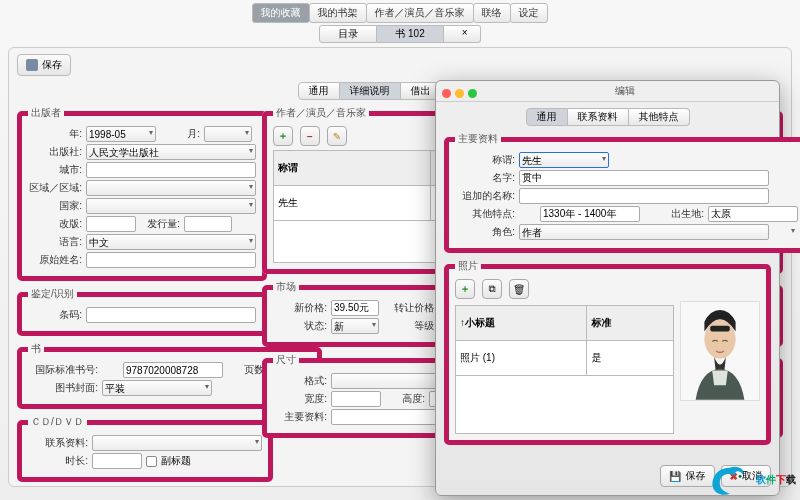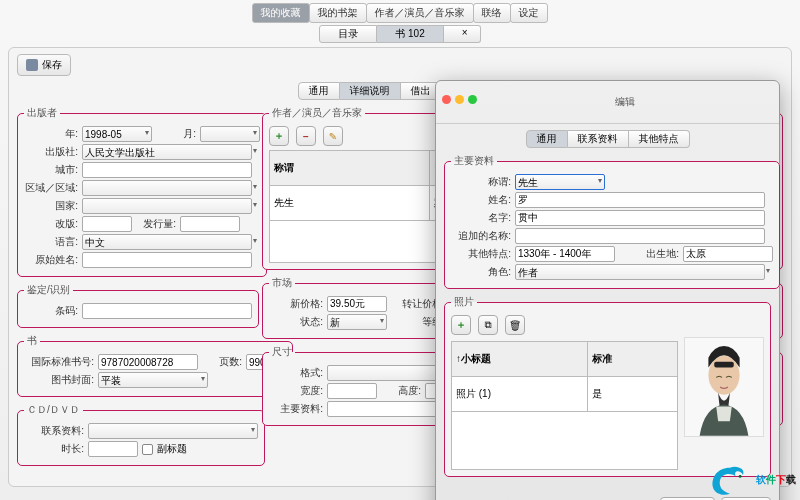--- a/index.html
+++ b/index.html
@@ -18,42 +18,42 @@
   .savebtn{ display:inline-flex; align-items:center; gap:4px; border:1px solid #bbb; border-radius:4px; padding:3px 8px; background:linear-gradient(#fafafa,#e6e6e6);}
   .savebtn .disk{ width:12px;height:12px;background:#7a8aa0;border-radius:2px;position:relative;}
   .midtabs{ display:flex; justify-content:center; gap:0;}
   .midtabs .mt{ border:1px solid #bbb; padding:1px 10px; background:linear-gradient(#fff,#e8e8e8); border-left:none;}
   .midtabs .mt:first-child{border-left:1px solid #bbb; border-radius:4px 0 0 4px;}
   .midtabs .mt:last-child{border-radius:0 4px 4px 0;}
   .midtabs .mt.sel{ background:#cfd4da;}
   .cols{ display:flex; gap:10px; margin-top:6px;}
   .leftcol{ width:235px;}
   .rightcol{ flex:1;}
-  fieldset{ border:1px solid #be185d; border-radius:5px; margin:0 0 6px; padding:4px 6px 6px; background:#f4f4f4;}
+  fieldset{ border:5px solid #be185d; border-radius:5px; margin:0 0 6px; padding:4px 6px 6px; background:#f4f4f4;}
   legend{ padding:0 3px; color:#555;}
   .row{ display:flex; align-items:center; margin:2px 0; gap:4px;}
   .lbl{ width:54px; text-align:right; color:#333;}
   .lbl.sm{ width:40px;}
   input[type=text], select{ height:16px; border:1px solid #aaa; border-radius:2px; background:#fff; padding:0 2px; font-size:10px;}
   select{ background:linear-gradient(#fdfdfd,#ececec); appearance:none; padding-right:12px; position:relative;}
   .sel-wrap{ position:relative; display:inline-block;}
   .sel-wrap:after{ content:"▾"; position:absolute; right:3px; top:2px; font-size:8px; color:#666; pointer-events:none;}
-  .w40{width:40px;} .w50{width:50px;} .w60{width:60px;} .w70{width:70px;} .w90{width:90px;} .w100{width:100px;} .w110{width:110px;} .w170{width:170px;} .wfill{flex:1;}
+  .w40{width:40px;} .w50{width:50px;} .w60{width:48px;} .w70{width:70px;} .w90{width:90px;} .w100{width:100px;margin-left:21px;} .w110{width:110px;} .w170{width:170px;} .wfill{flex:1;}
   .iconbtn{ width:20px; height:20px; border:1px solid #aaa; border-radius:4px; background:linear-gradient(#fcfcfc,#e6e6e6); display:inline-flex; align-items:center; justify-content:center; margin-right:3px;}
   .plus{ color:#2a8a2a; font-weight:bold;}
   .minus{ color:#aa3030; font-weight:bold;}
   .editico{ color:#c08a20;}
   table.list{ width:100%; border-collapse:collapse; margin-top:4px;}
   table.list th, table.list td{ border:1px solid #bbb; padding:10px 4px; background:#fff; text-align:left;}
   table.list th{ background:#eee;}
   .checkbox{ width:11px; height:11px; border:1px solid #888; background:#fff; display:inline-block; border-radius:2px; vertical-align:middle;}
 
   
   .modal{ position:absolute; top:80px; left:435px; width:345px; background:linear-gradient(#efefef,#e6e6e6); border:1px solid #999; border-radius:6px; box-shadow:0 6px 24px rgba(0,0,0,.35);}
-  .modal .titlebar{ display:flex; align-items:flex-start; padding:14px 6px; border-bottom:1px solid #ccc;}
+  .modal .titlebar{ display:flex; align-items:flex-end; padding:3px 6px; border-bottom:1px solid #ccc;}
   .trafficlights{ display:flex; gap:4px;}
   .tl{ width:9px; height:9px; border-radius:50%;}
   .tl.r{background:#ff5f57;} .tl.y{background:#febc2e;} .tl.g{background:#28c840;}
   .modal .title{ flex:1; text-align:center; color:#555;}
   .modal .body{ padding:6px 8px 8px;}
   .modaltabs{ display:flex; justify-content:center; gap:0; margin-bottom:6px;}
   .modaltabs .mmt{ border:1px solid #bbb; padding:1px 10px; background:linear-gradient(#fff,#e8e8e8); border-left:none;}
   .modaltabs .mmt:first-child{border-left:1px solid #bbb; border-radius:4px 0 0 4px;}
   .modaltabs .mmt:last-child{border-radius:0 4px 4px 0;}
   .modaltabs .mmt.sel{ background:#cfd4da;}
@@ -270,24 +270,20 @@
       <div class="mmt">联系资料</div>
       <div class="mmt">其他特点</div>
     </div>
     <fieldset>
       <legend>主要资料</legend>
       <div class="row">
           <span class="lbl">称谓:</span>
           <span class="sel-wrap"><select class="w90" style="border:1px solid #2a6fd6"><option>先生</option></select></span>
         </div>
       <div class="row">
-          <span class="lbl">姓名:</span>
-          <input type="text" style="width: 250px;" value="罗">
-        </div>
-      <div class="row">
           <span class="lbl">名字:</span>
           <input type="text" style="width: 250px;" value="贯中">
         </div>
       <div class="row">
           <span class="lbl">追加的名称:</span>
           <input type="text" style="width: 250px;">
         </div>
       <div class="row">
         <span class="lbl">其他特点:</span>
         <input type="text" class="w100" value="1330年 - 1400年" style="">

